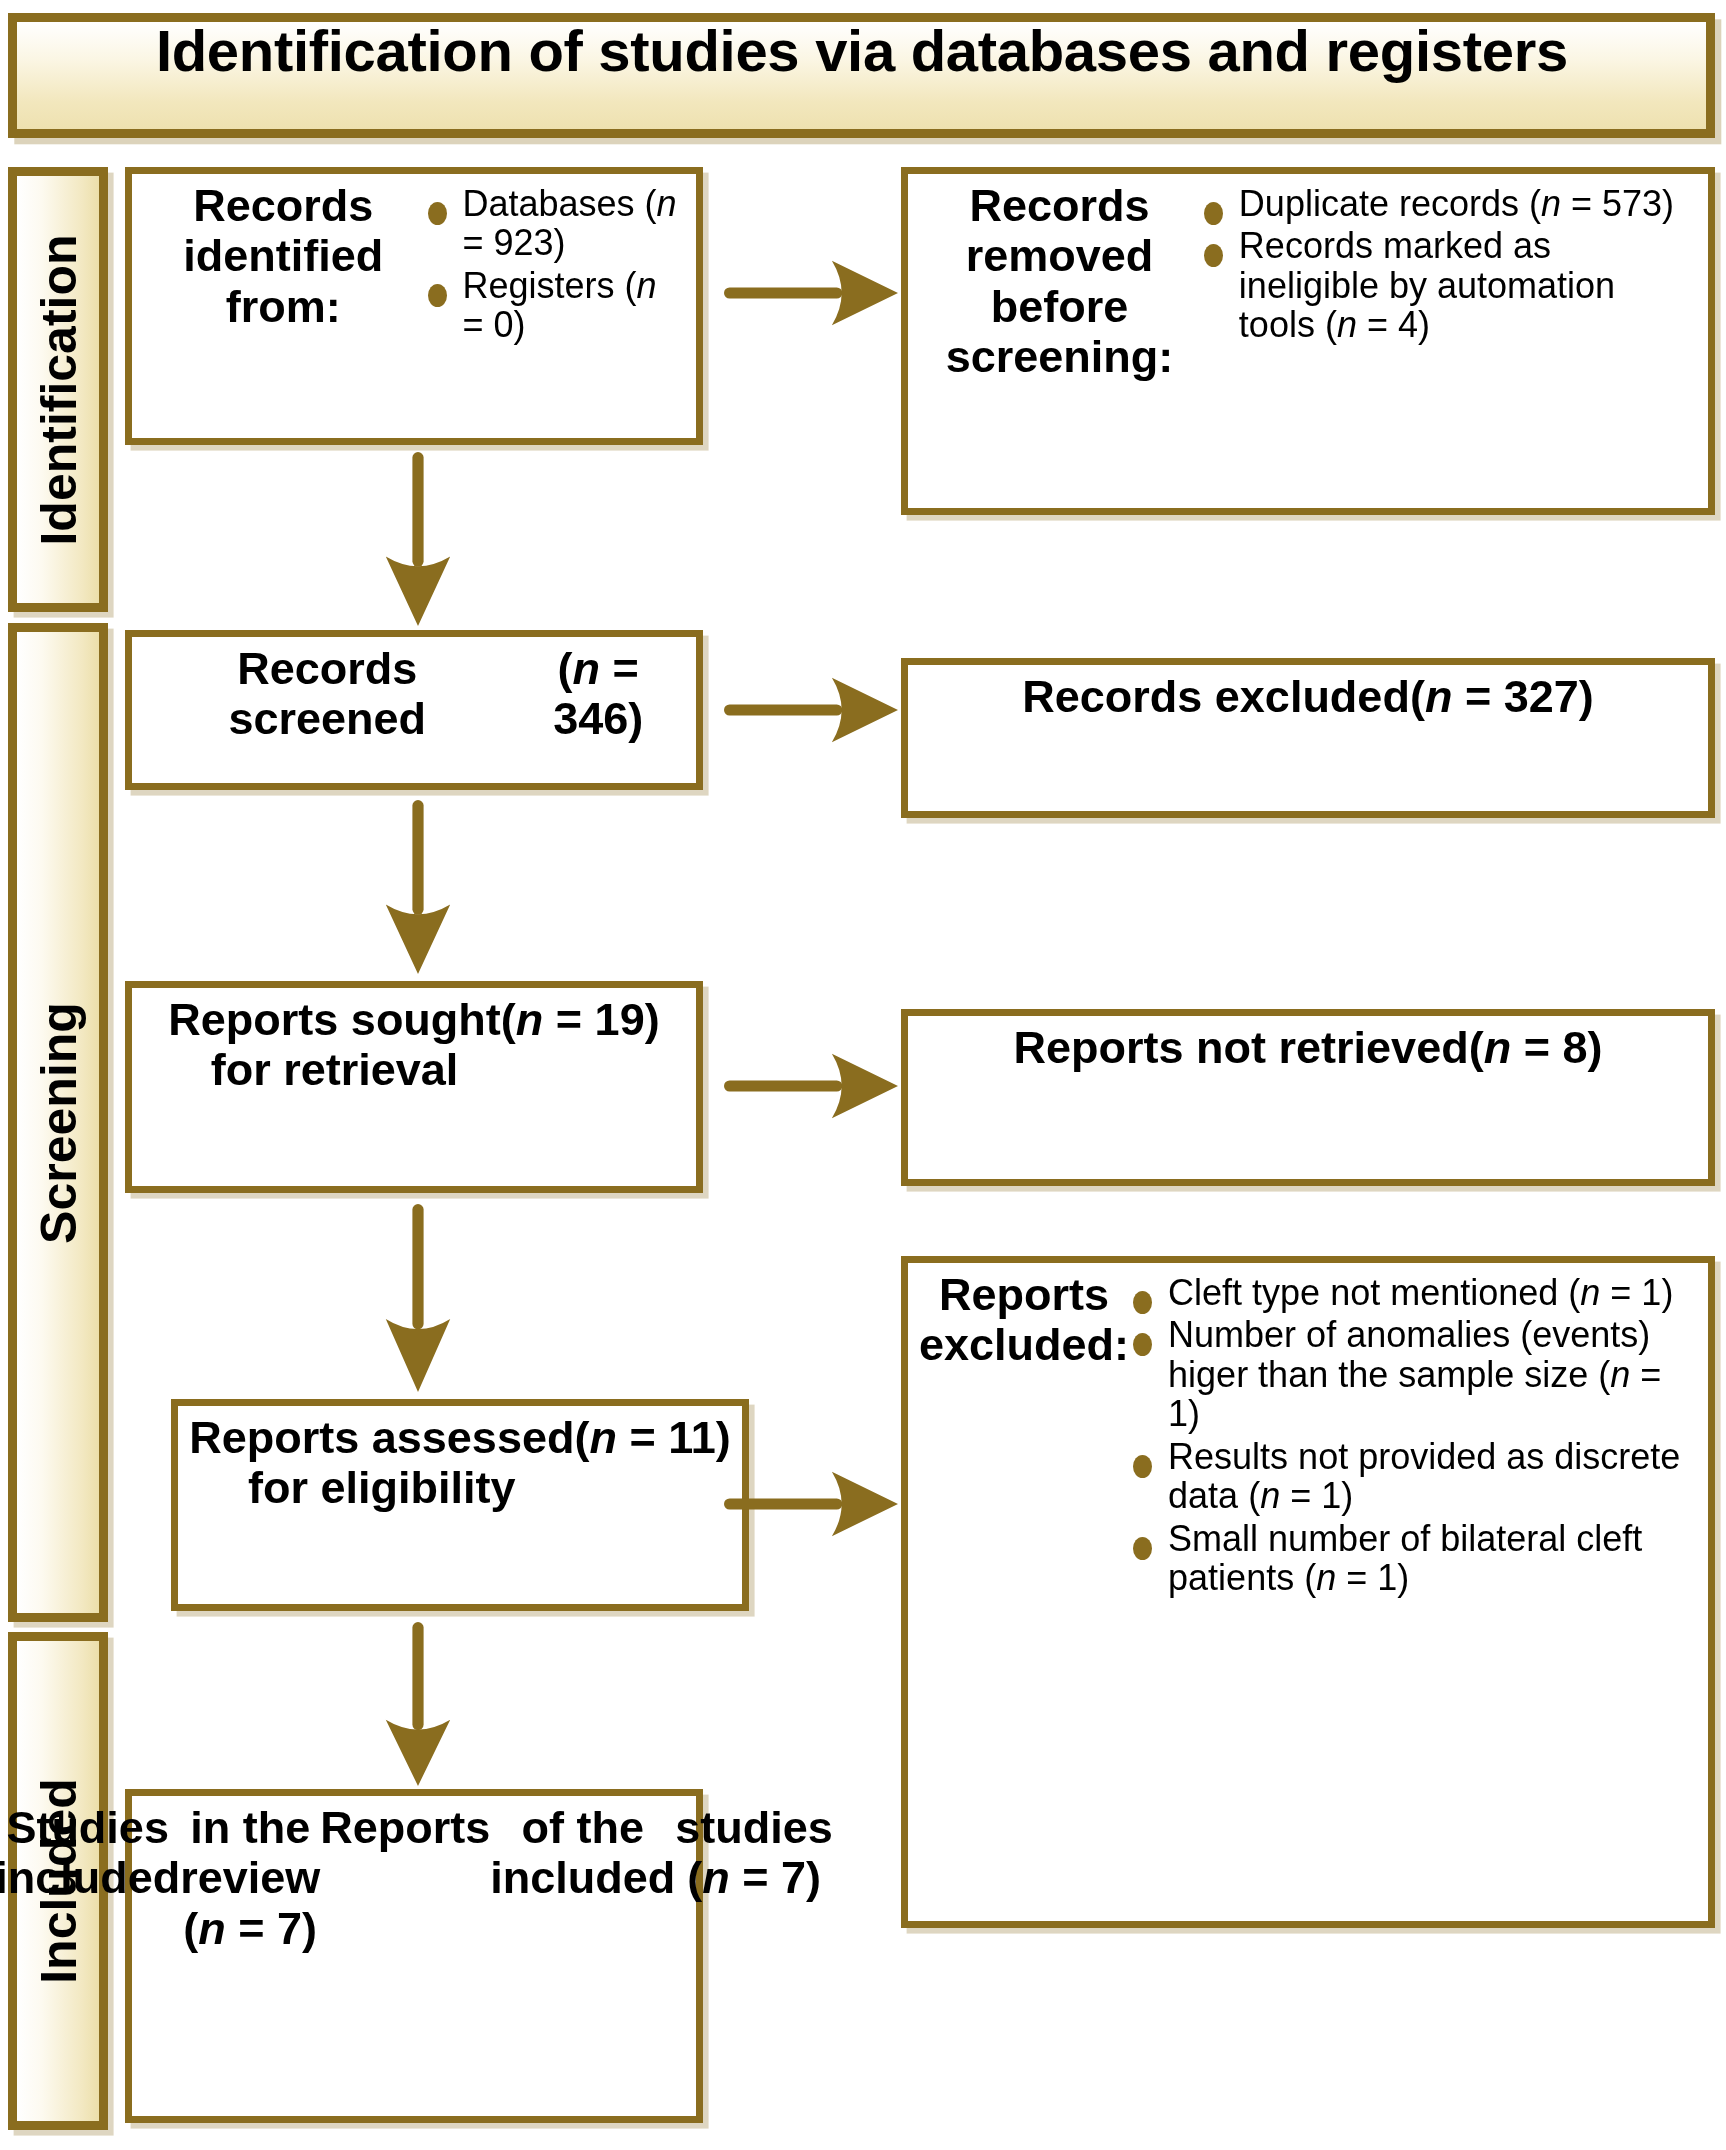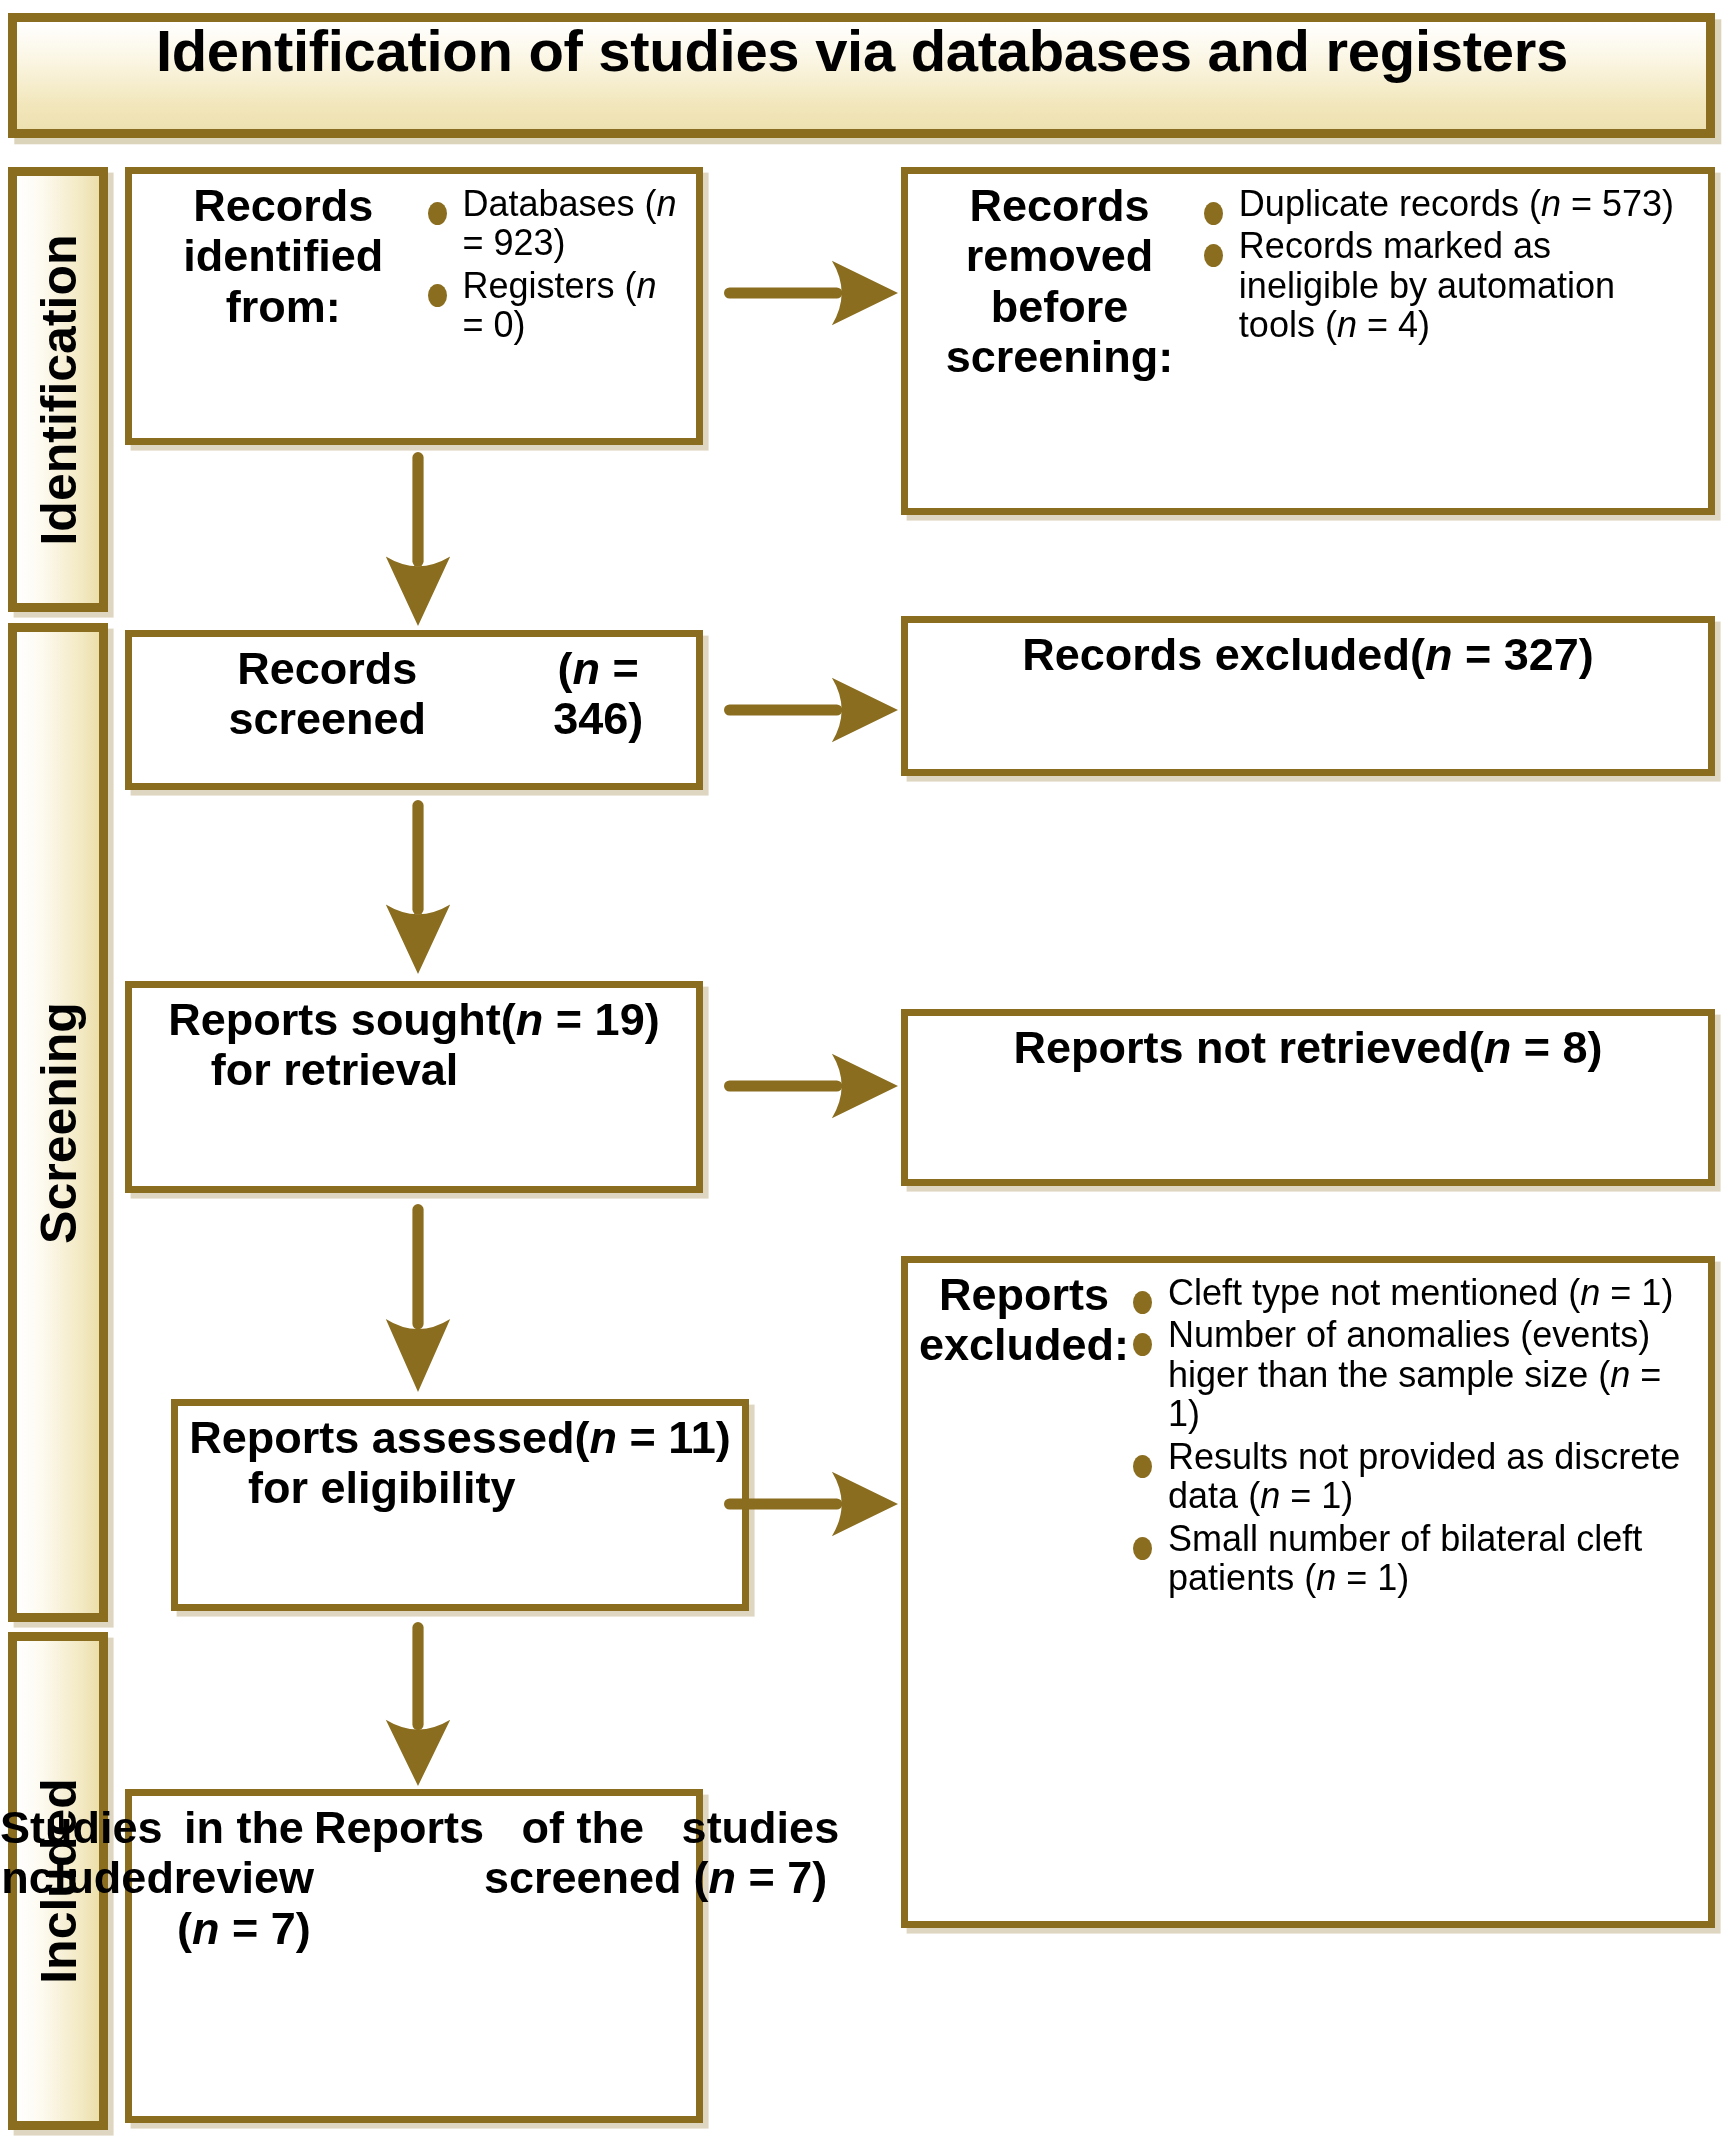--- a/index.html
+++ b/index.html
@@ -115,21 +115,21 @@
 
   
   #box-identified   { left: 125px; top: 167px;  width: 578px;  height: 278px; }
   #box-screened     { left: 125px; top: 630px;  width: 578px;  height: 160px; }
   #box-sought       { left: 125px; top: 981px; width: 578px;  height: 212px; }
   #box-assessed     { left: 125px; top: 1399px; width: 578px;  height: 212px; margin-left: 46px; }
   #box-included     { left: 125px; top: 1789px; width: 578px;  height: 334px; }
 
   
   #box-removed      { left: 901px; top: 167px;  width: 814px; height: 348px; }
-  #box-excluded-rec { left: 901px; top: 616px;  width: 814px; height: 160px; }
+  #box-excluded-rec { left: 901px; top: 658px;  width: 814px; height: 160px; }
   #box-notretrieved { left: 901px; top: 1009px; width: 814px; height: 177px; }
   #box-excluded-rep { left: 901px; top: 1256px; width: 814px; height: 672px; }
 
   
   .arrow-v, .arrow-h {
     position: absolute;
   }
   .arrow-v { width: 84px; }
   .arrow-h { height: 84px; }
   #arrow-v-1 { left: 376px; top: 452px;  height: 174px; }
@@ -228,21 +228,21 @@
       <li>
         <span class="dot"></span><span>Small number of bilateral cleft patients (</span><span class="ital">n</span><span> = 1)</span>
       </li>
     </ul>
   </div>
 
   <div class="box" id="box-included">
     <div class="box-title">Studies included</div>
     <div class="box-title"><span>in the review (</span><span class="ital">n</span><span> = 7)</span></div>
     <div class="box-title">Reports</div>
-    <div class="box-title">of the screened</div>
+    <div class="box-title">of the included</div>
     <div class="box-title"><span>studies (</span><span class="ital">n</span><span> = 7)</span></div>
   </div>
 
   <svg class="arrow-v" id="arrow-v-1" viewBox="0 0 120 250" preserveAspectRatio="none">
     <rect x="52" y="0" width="16" height="165" rx="8" fill="#8A6D1F"></rect>
     <path d="M 14 150 Q 60 178 106 150 L 60 250 Z" fill="#8A6D1F"></path>
   </svg>
   <svg class="arrow-v" id="arrow-v-2" viewBox="0 0 120 250" preserveAspectRatio="none">
     <rect x="52" y="0" width="16" height="165" rx="8" fill="#8A6D1F"></rect>
     <path d="M 14 150 Q 60 178 106 150 L 60 250 Z" fill="#8A6D1F"></path>

